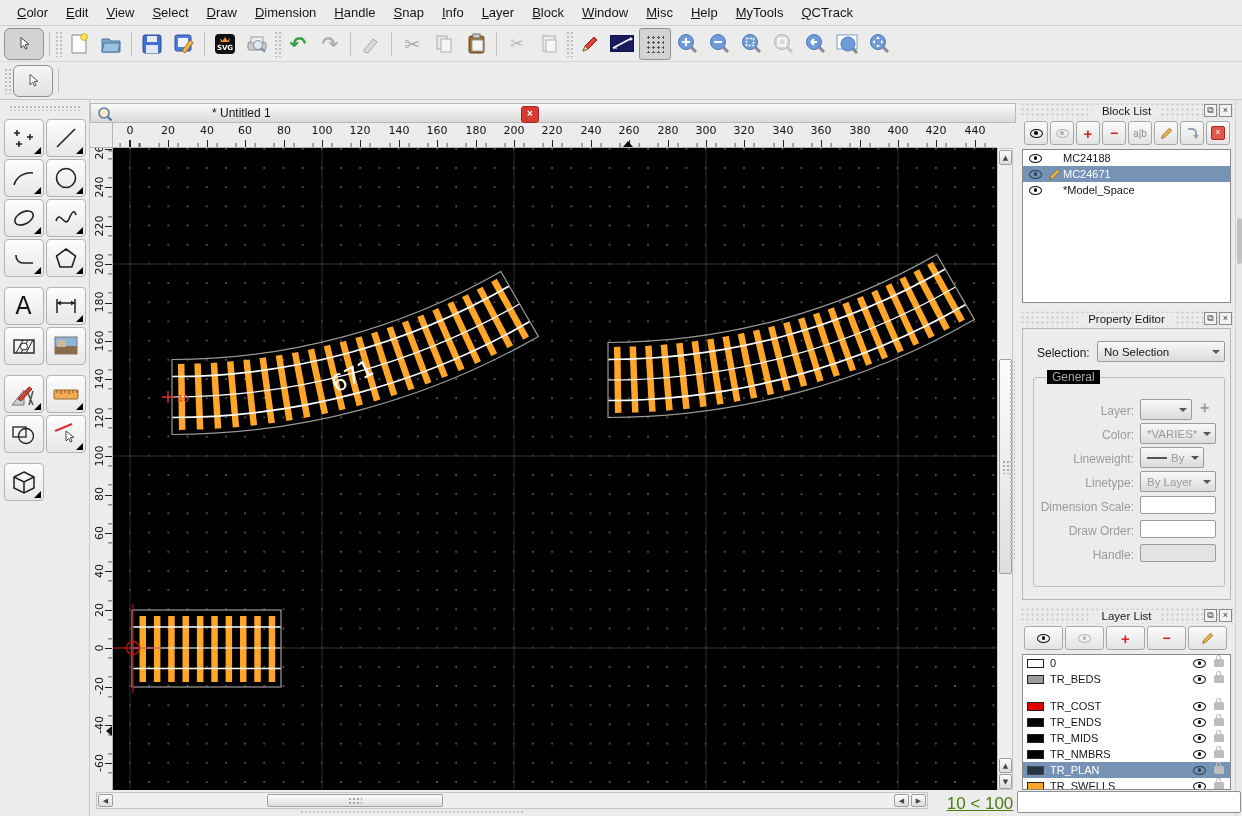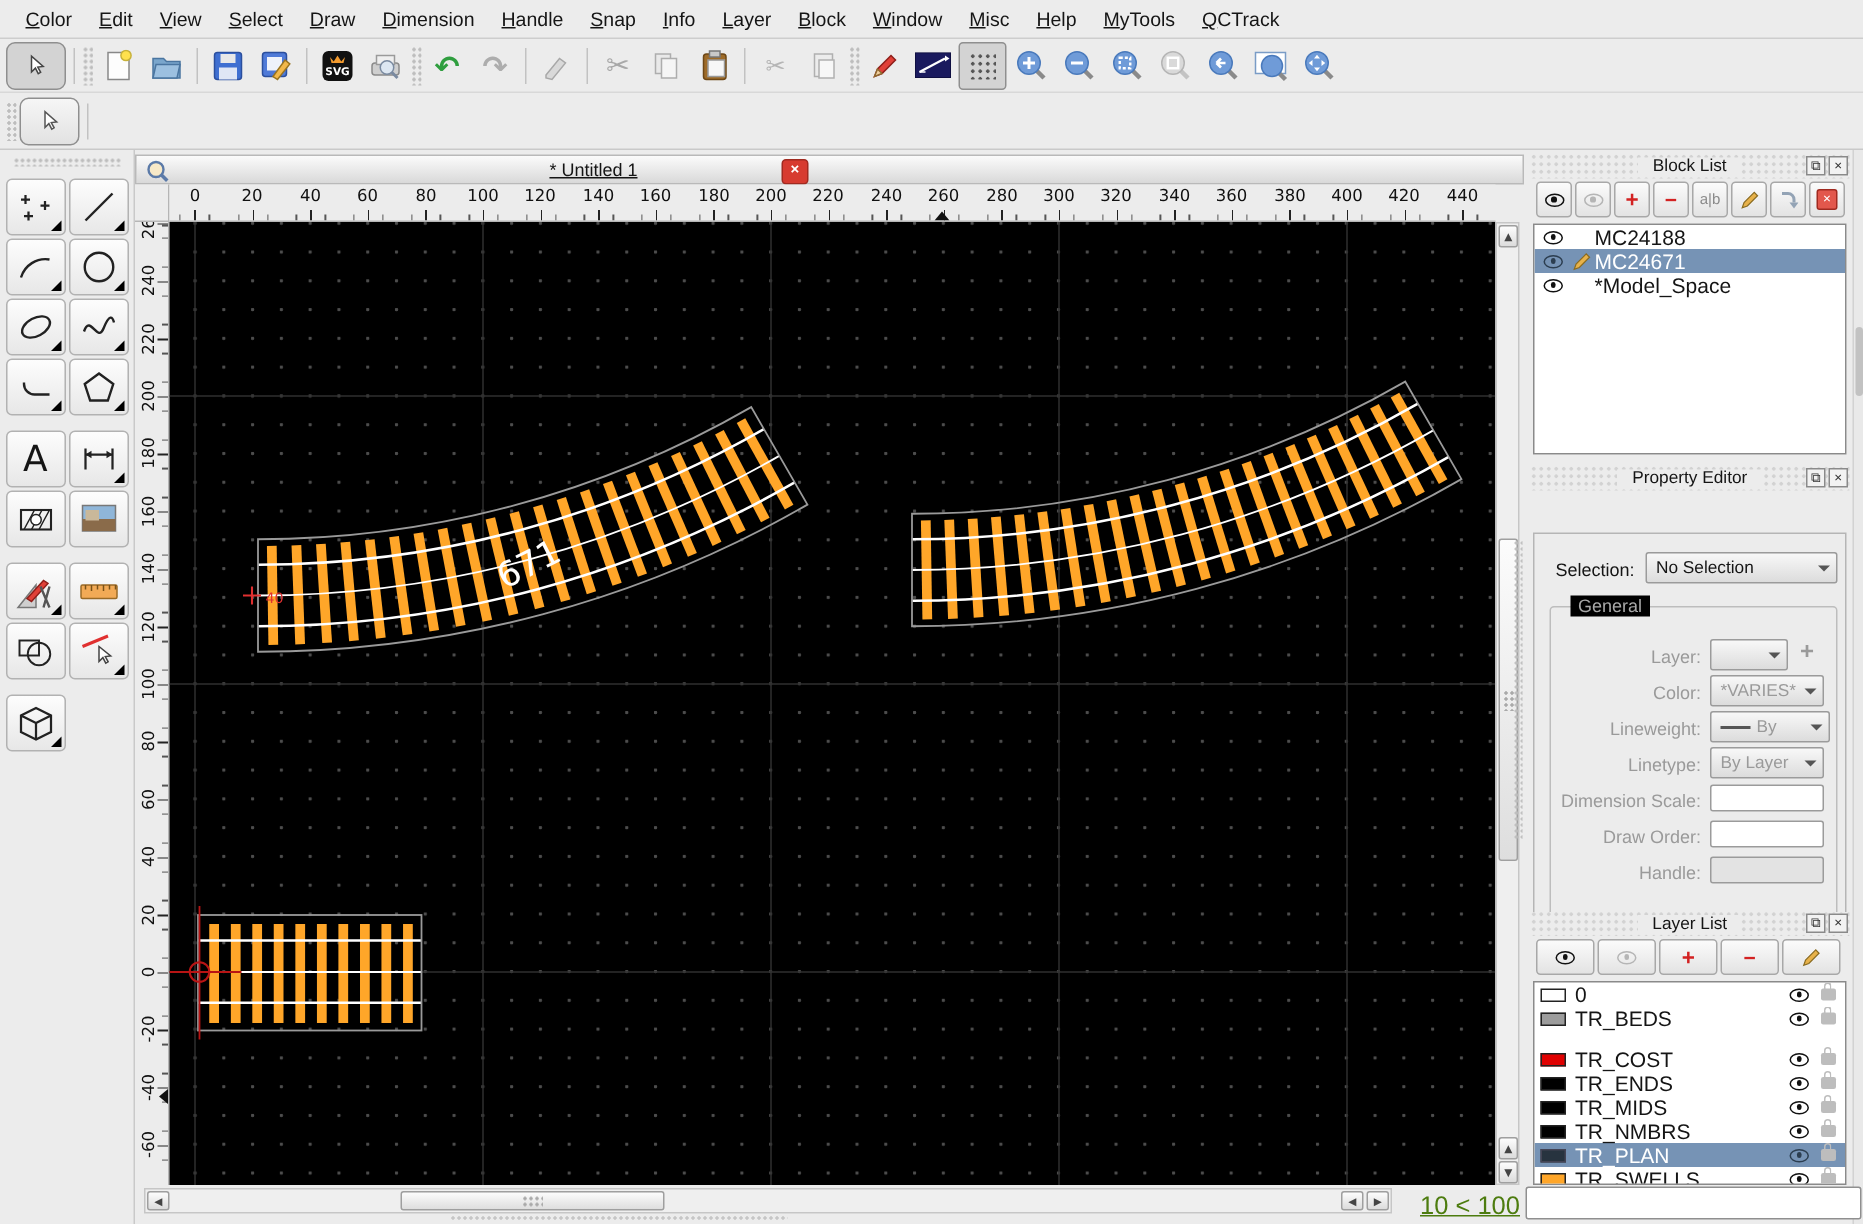--- a/index.html
+++ b/index.html
@@ -74,33 +74,33 @@
   .ptitle{height:16px;display:flex;align-items:center;justify-content:center;font-size:11.5px;position:relative;
       background-image:radial-gradient(#d2d2d2 1px,transparent 1.2px);background-size:5px 5px;background-position:0 4px;}
   .ptitle b{font-weight:normal;background:#ececec;padding:0 10px;}
   .pbtn{position:absolute;top:1px;width:13px;height:13px;border:1px solid #8a8a8a;background:#f2f2f2;
         font-size:9px;line-height:11px;text-align:center;color:#333;box-sizing:border-box;}
   .ptool{display:flex;gap:2px;padding:2px 0 2px 4px;}
   .itbtn{width:24px;height:24px;background:linear-gradient(#fbfbfb,#e3e3e3);border:1px solid #a8a8a8;border-radius:3px;
          display:flex;align-items:center;justify-content:center;box-sizing:border-box;}
   .wide{width:39px;}
   .listbox{position:absolute;left:2px;right:2px;background:#fff;border:1px solid #8a8a8a;overflow:hidden;}
-  .lrow{display:flex;align-items:center;height:16px;padding-left:6px;font-size:14px;gap:0;}
+  .lrow{display:flex;align-items:center;height:16px;padding-left:6px;font-size:11px;gap:0;}
   .sel{background:#7693b5;color:#fff;}
   .eye{width:13px;height:9px;border:1.5px solid #111;border-radius:50%;position:relative;display:inline-block;box-sizing:border-box;flex:0 0 auto;}
   .eye::after{content:"";position:absolute;left:50%;top:50%;width:3.5px;height:3.5px;margin:-1.75px;background:#111;border-radius:50%;}
   .eyedis{border-color:#b5b5b5;} .eyedis::after{background:#b5b5b5;}
   .eyelight{border-color:#2c3e50;} .eyelight::after{background:#2c3e50;}
   .lock{width:10px;height:8px;background:#bdbdbd;border-radius:1.5px;position:relative;display:inline-block;flex:0 0 auto;}
   .lock::before{content:"";position:absolute;left:1.5px;top:-4px;width:5px;height:5px;border:1.6px solid #bdbdbd;border-bottom:none;border-radius:3px 3px 0 0;box-sizing:border-box;}
   .swatch{width:17px;height:9px;border:1px solid #222;box-sizing:border-box;flex:0 0 auto;}
   .redplus{color:#d32222;font-weight:bold;font-size:15px;line-height:1;}
   .redminus{color:#d32222;font-weight:bold;font-size:14px;line-height:1;}
   
-  .pframe{position:absolute;left:2px;right:2px;border:1px solid #b5b5b5;background:#ececec;margin-top:27px;}
+  .pframe{position:absolute;left:2px;right:2px;border:1px solid #b5b5b5;background:#ececec;}
   .plabel{position:absolute;text-align:right;color:#9a9a9a;}
   .dd{position:absolute;height:21px;background:linear-gradient(#f8f8f8,#dcdcdc);border:1px solid #9b9b9b;border-radius:2px;
       display:flex;align-items:center;padding:0 16px 0 6px;box-sizing:border-box;font-size:11.5px;}
   .dd::after{content:"";position:absolute;right:4px;top:8px;border:4px solid transparent;border-top-color:#555;}
   .dddis{color:#9a9a9a;}
   .inp{position:absolute;height:18px;background:#fff;border:1px solid #9b9b9b;border-radius:2px;box-sizing:border-box;}
   .inpdis{background:#e3e3e3;}
   .gbox{position:absolute;border:1px solid #bdbdbd;border-radius:3px;}
   .gleg{position:absolute;top:-8px;left:13px;background:#000000;padding:0 5px;color:#a8a8a8;}
   .hline{display:inline-block;width:20px;height:2px;background:#555;margin-right:4px;}
@@ -411,21 +411,21 @@
         </div>
     </div>
   </div>
 
   <div class="abs cancol">
     <div class="abs tabbar">
       <svg class="abs" style="left:6px;top:2px;" width="16" height="16">
           <circle cx="7" cy="7" r="5" fill="#f7e9c8" stroke="#5b7aa8" stroke-width="1.6"></circle>
           <line x1="10.5" y1="10.5" x2="14.5" y2="14.5" stroke="#5b7aa8" stroke-width="2.4"></line>
         </svg>
-      <div class="abs" style="left:134px;top:2px;width:200px;text-align:right;text-decoration:underline;">* Untitled 1</div>
+      <div class="abs" style="left:121px;top:2px;width:200px;text-align:left;">* Untitled 1</div>
       <div class="abs closebox">×</div>
     </div>
 
     <div class="abs corner"></div>
 
     <div class="abs hruler">
       <div class="hticks"></div>
       <div class="hcur"></div>
       <i style="left:17px">0</i>
       <i style="left:55px">20</i>
@@ -649,21 +649,21 @@
           <div class="plabel" style="left:0;top:26px;width:100px;">Layer:</div>
           <div class="dd dddis" style="left:106px;top:21px;width:52px;"></div>
           <div class="abs" style="left:166px;top:21px;font-size:16px;color:#9a9a9a;font-weight:bold;">+</div>
 
           <div class="plabel" style="left:0;top:50px;width:100px;">Color:</div>
           <div class="dd dddis" style="left:106px;top:45px;width:76px;">
               <span>*VARIES*</span>
             </div>
 
           <div class="plabel" style="left:0;top:74px;width:100px;">Lineweight:</div>
-          <div class="dd dddis" style="left:106px;top:69px;width:80px;">
+          <div class="dd dddis" style="left:106px;top:69px;width:64px;">
               <span class="hline"></span>
               <span>By</span>
             </div>
 
           <div class="plabel" style="left:0;top:98px;width:100px;">Linetype:</div>
           <div class="dd dddis" style="left:106px;top:93px;width:76px;">
               <span>By Layer</span>
             </div>
 
           <div class="plabel" style="left:0;top:122px;width:100px;">Dimension Scale:</div>

